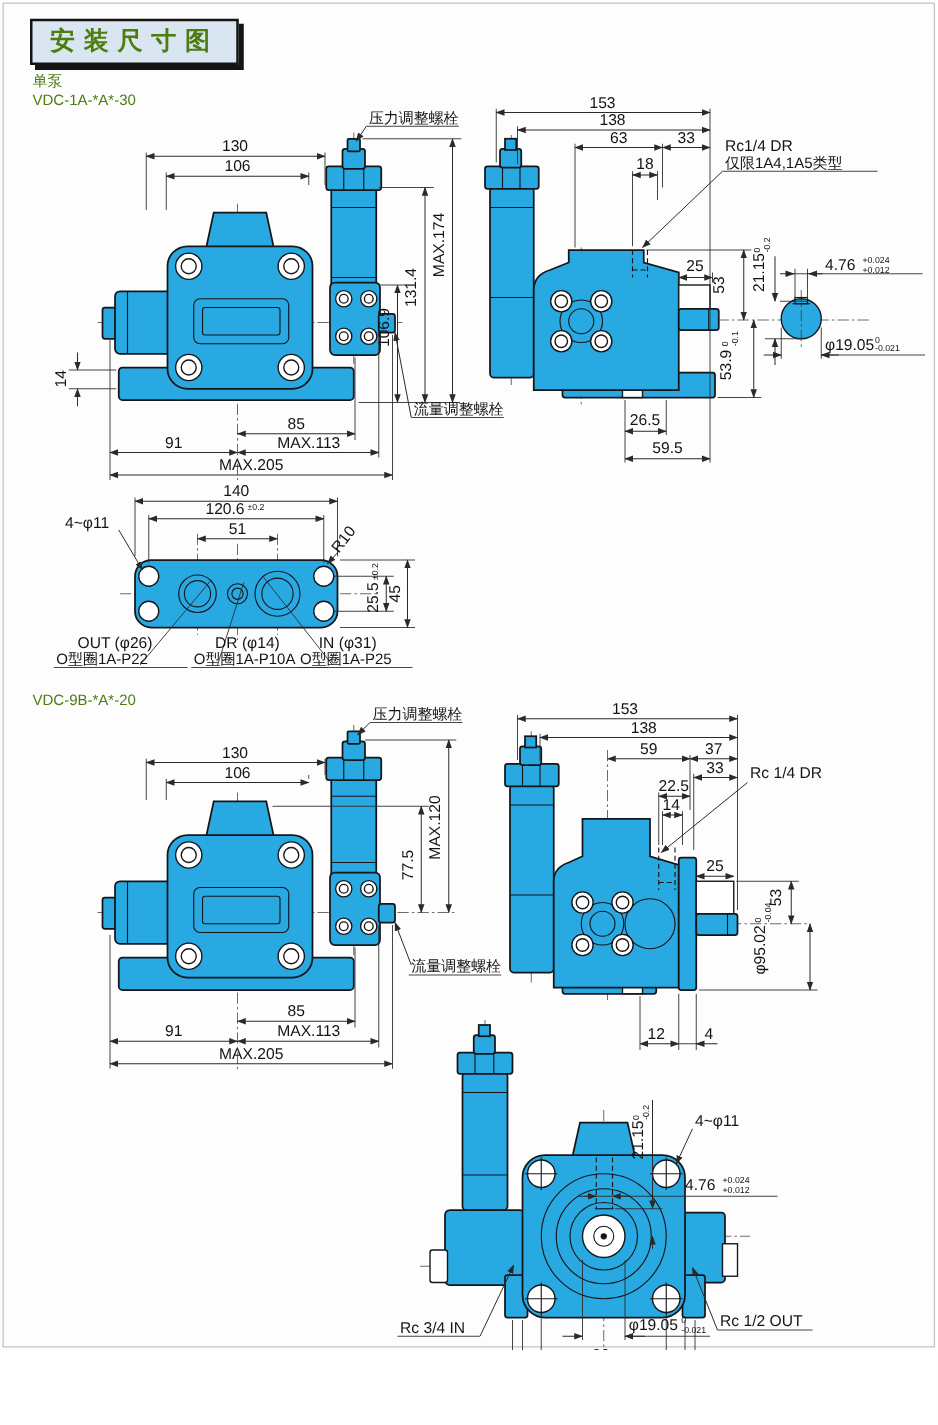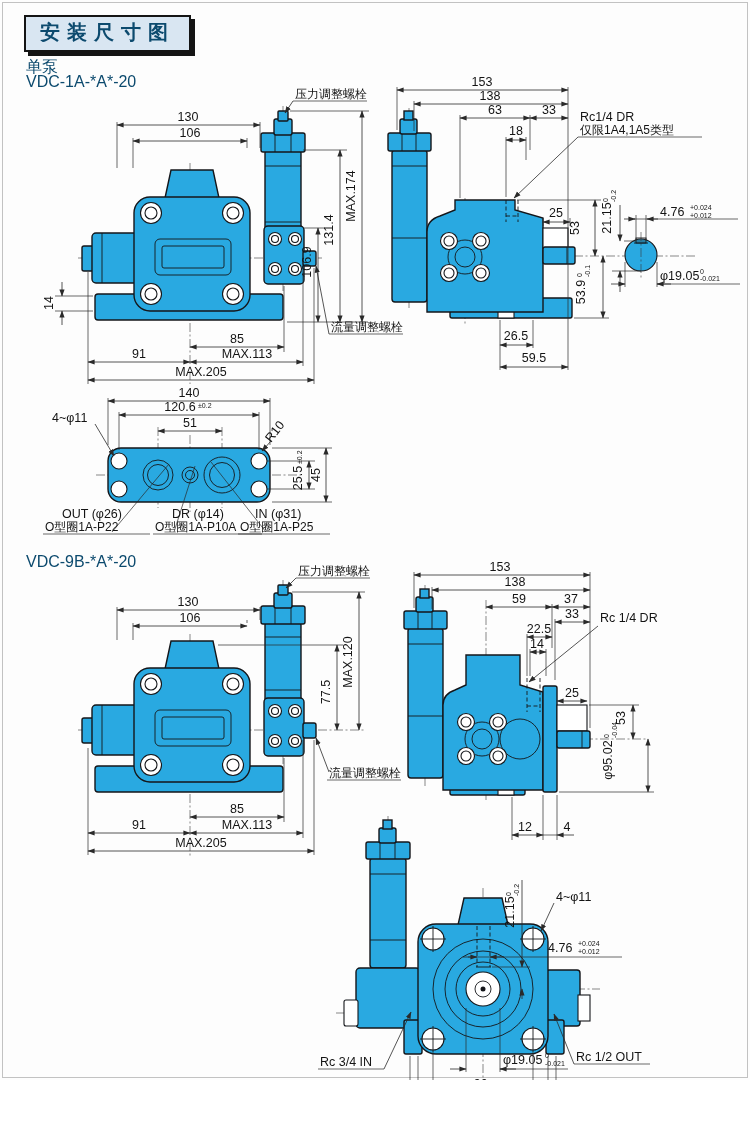--- a/index.html
+++ b/index.html
@@ -1,23 +1,23 @@
 <!DOCTYPE html>
 <html><head>
 <meta charset="utf-8">
 <style>
   html,body{margin:0;padding:0;background:#fff;}
   .page{position:relative;width:750px;height:1080px;background:#fdfdfd;overflow:hidden;
-        font-family:"Liberation Sans","DejaVu Sans",sans-serif;color:#0c4a6e;}
+        font-family:"Liberation Sans","DejaVu Sans",sans-serif;color:#4d7c0f;}
   .frame{position:absolute;inset:2px;border:1px solid #c2c2c2;pointer-events:none;}
   .bottom-rule{position:absolute;left:8px;top:1127px;width:734px;height:4px;background:#161616;}
   .title-box{position:absolute;left:24px;top:15px;background:#d9e6f2;border:2px solid #141414;
              box-shadow:4px 4px 0 0 #141414;padding:2px 14px 4px 14px;font-size:20px;font-weight:bold;
              letter-spacing:7px;}
-  .sub{position:absolute;left:26px;font-size:16px;}
+  .sub{position:absolute;left:26px;font-size:12px;}
   svg{position:absolute;left:0;top:0;}
   svg text{font-family:"Liberation Sans","DejaVu Sans",sans-serif;fill:#141414;}
   .dt{font-size:12.5px;text-anchor:middle;}
   .dts{font-size:12.5px;}
   .tol{font-size:7px;}
   .cn{font-size:12px;}
   .dim{stroke:#2a2a2a;stroke-width:0.8;fill:none;marker-start:url(#ar);marker-end:url(#ar);}
   .de{stroke:#2a2a2a;stroke-width:0.8;fill:none;marker-end:url(#ar);}
   .ln{stroke:#2a2a2a;stroke-width:0.7;fill:none;}
   .cl{stroke:#3a3a3a;stroke-width:0.6;fill:none;stroke-dasharray:9 2.5 2 2.5;}
@@ -30,21 +30,21 @@
 </head>
 <body>
 
 <div class="page">
   <div class="frame"></div>
 
   <div class="title-box">
     <span>安装尺寸图</span>
   </div>
   <div class="sub" style="top:57px">单泵</div>
-  <div class="sub" style="top:73px">VDC-1A-*A*-20</div>
+  <div class="sub" style="top:73px">VDC-1A-*A*-30</div>
   <div class="sub" style="top:553px">VDC-9B-*A*-20</div>
 
   <svg width="750" height="1140" viewBox="0 0 750 1140">
     <defs>
       <marker id="ar" viewBox="0 0 10 10" refX="9.2" refY="5" markerWidth="9" markerHeight="9" orient="auto-start-reverse">
         <path d="M0,1.4 L10,5 L0,8.6 z" fill="#2a2a2a"></path>
       </marker>
     </defs>
 
     <g>

